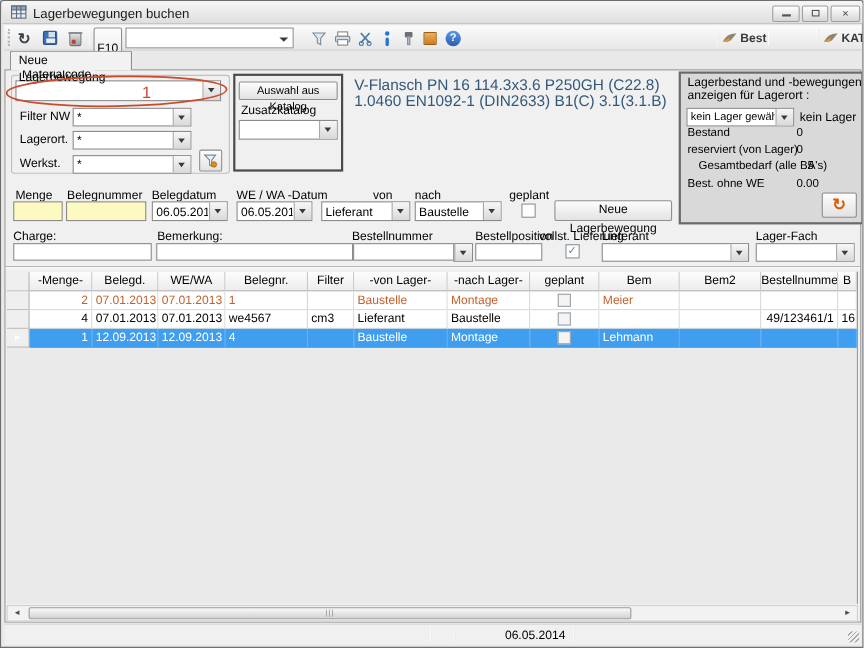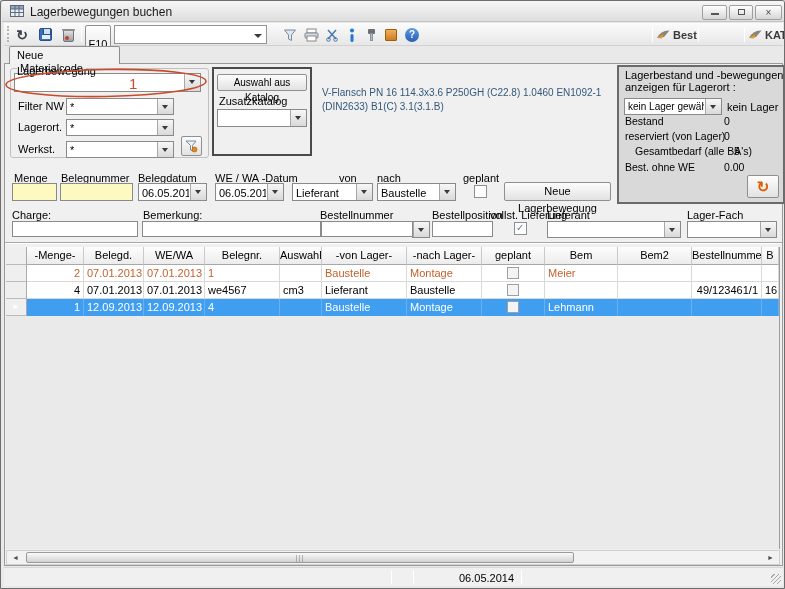--- a/index.html
+++ b/index.html
@@ -45,21 +45,21 @@
   .combo{position:absolute;border:1px solid #8a8a8a;background:#fff;}
   .combo .val{position:absolute;left:3px;top:1px;right:17px;overflow:hidden;white-space:nowrap;line-height:14px;}
   .combo .dd{position:absolute;right:0;top:0;bottom:0;width:16px;background:linear-gradient(#f7f7f7,#d9d9d9);border-left:1px solid #a8a8a8;}
   .combo .dd::after{content:"";position:absolute;left:4px;top:6px;border-left:3.5px solid transparent;border-right:3.5px solid transparent;border-top:4px solid #3a3a3a;}
   .btn{position:absolute;border:1px solid #8f8f8f;background:linear-gradient(#fdfdfd,#e2e2e2);border-radius:2px;text-align:center;}
   .chk{position:absolute;width:13px;height:13px;border:1px solid #8a9199;background:#fdfdfd;}
   .chk.checked::after{content:"✓";position:absolute;left:1px;top:-1px;font-size:10px;color:#6a7f94;}
   .catpanel{position:absolute;border:2px solid #4a4a4a;background:#f0f0f0;}
   .stock{position:absolute;left:612px;top:1px;width:168px;height:139px;background:#d9d9d9;border:2px solid #6a6a6a;}
   .stock .lbl{font-size:10.5px;}
-  .desc{position:absolute;left:317px;top:22px;width:305px;color:#33587a;font-size:10px;line-height:14px;}
+  .desc{position:absolute;left:317px;top:6px;width:305px;color:#33587a;font-size:14px;line-height:14px;}
   .sepline{position:absolute;left:0;top:178px;width:777px;height:2px;border-top:1px solid #a8a8a8;border-bottom:1px solid #ffffff;}
   
   .grid{position:absolute;left:1px;top:183px;width:774px;height:302px;background:#eaeaea;border-right:1px solid #9a9a9a;overflow:hidden;}
   .g-head{display:flex;height:18px;}
   .g-head .hc{background:linear-gradient(#fdfdfd,#ececec);border-right:1px solid #c9c9c9;border-bottom:1px solid #a8a8a8;text-align:center;line-height:17px;overflow:hidden;white-space:nowrap;}
   .g-row{display:flex;height:17px;}
   .g-row .c{background:#fff;border-right:1px solid #d8d8d8;border-bottom:1px solid #d8d8d8;line-height:16px;padding:0 3px;overflow:hidden;white-space:nowrap;}
   .selcell{background:#efefef !important;border-right:1px solid #aaa !important;border-bottom:1px solid #bbb !important;text-align:center;padding:0 !important;font-size:8px;line-height:16px;color:#222;}
   .row-orange .c{color:#c5602c;}
   .row-selected .c{background:#3f9ef0;color:#fff;border-right:1px solid #64b1f3;border-bottom:1px solid #3f9ef0;}
@@ -298,21 +298,21 @@
 
     <div class="sepline"></div>
 
     <div class="grid">
       <div class="g-head">
         <div class="hc w0 selcell"></div>
         <div class="hc w1">-Menge-</div>
         <div class="hc w2">Belegd.</div>
         <div class="hc w3">WE/WA</div>
         <div class="hc w4">Belegnr.</div>
-        <div class="hc w5">Auswahl</div>
+        <div class="hc w5">Filter</div>
         <div class="hc w6">-von Lager-</div>
         <div class="hc w7">-nach Lager-</div>
         <div class="hc w8">geplant</div>
         <div class="hc w9">Bem</div>
         <div class="hc w10">Bem2</div>
         <div class="hc w11">Bestellnummer</div>
         <div class="hc w12">B</div>
       </div>
 
       <div class="g-row row-orange">

